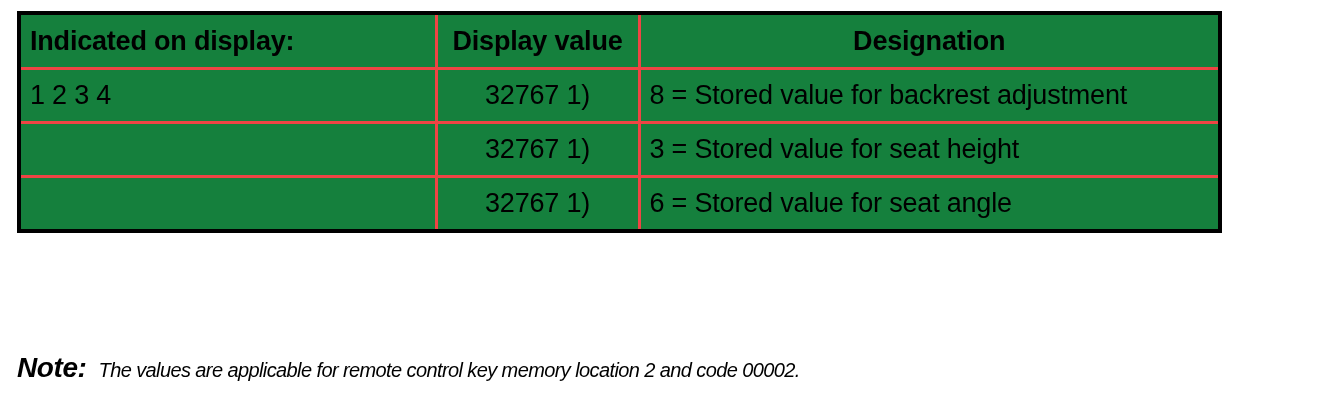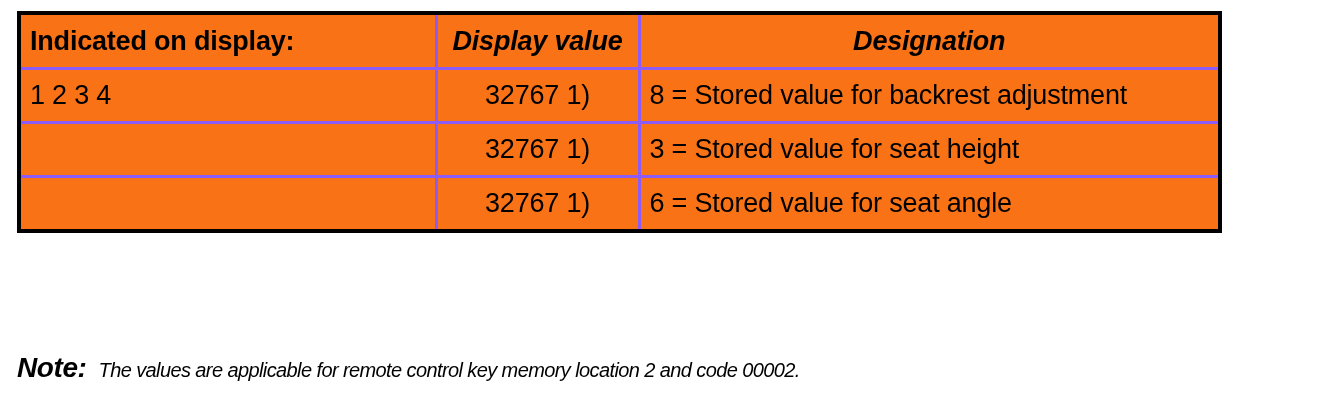--- a/index.html
+++ b/index.html
@@ -34,40 +34,40 @@
     table-layout: fixed;
     width: 1201px;
     background: #fff;
   }
   table.spec col.c1 { width: 417px; }
   table.spec col.c2 { width: 203px; }
   table.spec col.c3 { width: 581px; }
 
   table.spec th,
   table.spec td {
-    border: 3px solid #8b5cf6;
+    border: 3px solid #ef4444;
     padding: 0;
     vertical-align: middle;
-    background: #f97316;
+    background: #15803d;
   }
 
   
   table.spec {
     border: 4px solid #000;
   }
 
   .hdr-row th {
     height: 52px;
     border-bottom: 4px solid #000;
     font-weight: bold;
     font-size: 27px;
     letter-spacing: -0.2px;
   }
   .hdr-left  { text-align: left;  padding-left: 9px !important; }
-  .hdr-center{ text-align: center; font-style: italic; }
+  .hdr-center{ text-align: center; }
 
   .body-row td {
     height: 51px;
     font-size: 27px;
     font-weight: normal;
     letter-spacing: -0.2px;
   }
   .cell-left   { text-align: left;   padding-left: 9px !important; }
   .cell-center { text-align: center; }
   .cell-desc   { text-align: left;   padding-left: 9px !important; }

